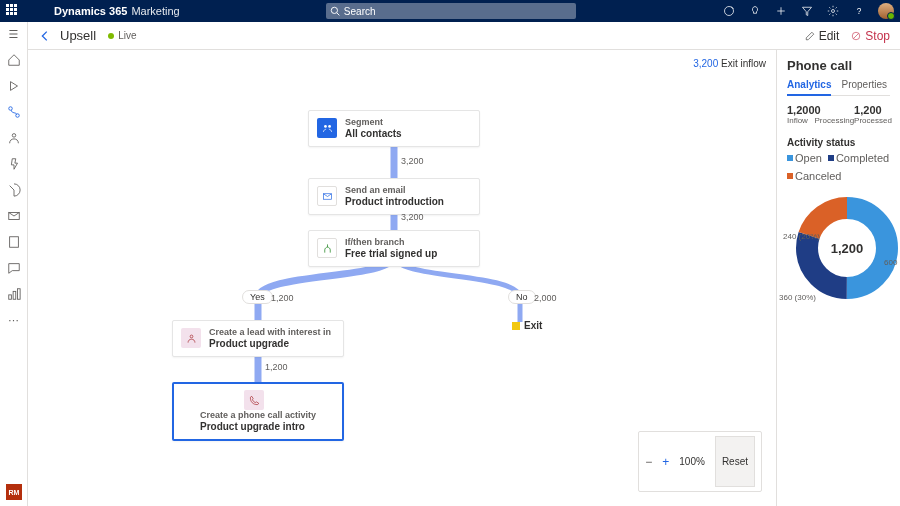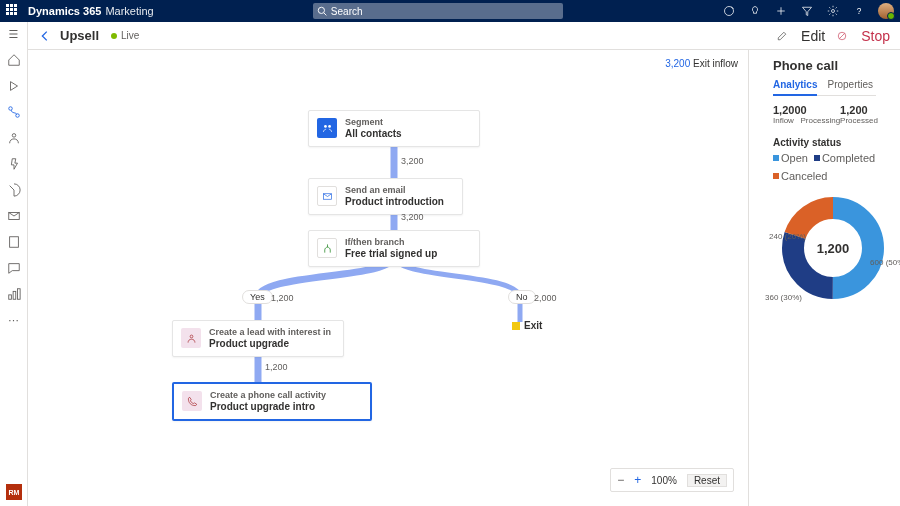--- a/index.html
+++ b/index.html
@@ -14,21 +14,21 @@
     --donut-dark: #1F3D85;
     --donut-orange: #DA6127;
     --gray: #605E5C;
     --border: #E1DFDD;
   }
   * { box-sizing: border-box; font-family: "Segoe UI", Arial, sans-serif; }
   html, body { margin:0; padding:0; width:900px; height:506px; overflow:hidden; }
   body { display:flex; flex-direction:column; font-size:11px; color:#323130; }
 
   
-  .topbar { height:22px; background:var(--bg-dark); color:#fff; display:flex; align-items:center; padding:0 6px; }
+  .topbar { height:22px; background:var(--bg-dark); color:#fff; display:flex; align-items:center; padding:0 6px;gap:26px; }
   .waffle { width:14px; height:14px; display:grid; grid-template-columns:repeat(3,3px); grid-template-rows:repeat(3,3px); gap:1px; margin-right:8px; }
   .waffle span { background:#fff; }
   .prod-name { font-size:11px; font-weight:600; }
   .prod-name .sub { font-weight:400; margin-left:4px; opacity:.9; }
   .search-wrap { flex:1; display:flex; justify-content:center;align-items:center; }
   .search { width:250px; height:16px; background:rgba(255,255,255,.35); border-radius:2px; display:flex; align-items:center; padding:0 4px; color:#fff; font-size:10px; }
   .search svg { margin-right:4px; }
   .top-icons { display:flex; align-items:center; gap:12px; }
   .top-icons .ico { width:14px; height:14px; display:flex; align-items:center; justify-content:center; }
   .avatar { width:16px; height:16px; border-radius:50%; background:linear-gradient(#e0b080,#a06030); position:relative; }
@@ -40,25 +40,25 @@
   .rail-ico.active { color:var(--blue); position:relative; }
   .rail-ico.active::before { content:""; position:absolute; left:-8px; top:0; bottom:0; width:2px; background:var(--blue); }
   .rm-badge { position:absolute; bottom:6px; left:6px; width:16px; height:16px; background:#B42F0D; color:#fff; font-size:7px; font-weight:600; display:flex; align-items:center; justify-content:center; }
 
   .body-row { flex:1; display:flex; }
   .main { flex:1; display:flex; flex-direction:column; }
 
   
   .page-hdr { height:28px; display:flex; align-items:center; padding:0 10px; border-bottom:1px solid var(--border); }
   .back-arrow { color:var(--blue); width:14px; height:14px; margin-right:8px; }
-  .page-title { font-size:13px; font-weight:700; }
+  .page-title { font-size:13px; font-weight:400; }
   .live-dot { width:6px; height:6px; background:#7FBA00; border-radius:50%; margin:0 4px 0 12px; }
   .live-txt { font-size:10px; color:var(--gray); }
   .hdr-spacer { flex:1; }
-  .hdr-act { display:flex; align-items:center; gap:14px; font-size:14px; margin-left:12px; cursor:pointer; }
+  .hdr-act { display:flex; align-items:center; gap:4px; font-size:12px; margin-left:12px; cursor:pointer; }
   .hdr-act.edit { color:#323130; }
   .hdr-act.stop { color:var(--red); }
 
   .canvas-row { flex:1; display:flex; }
 
   
   .canvas { flex:1; position:relative; overflow:hidden; }
   .canvas svg.connectors { position:absolute; top:0; left:0; }
   .tot-inflow { position:absolute; top:8px; right:10px; font-size:10px; }
   .tot-inflow .n { color:var(--blue); }
@@ -73,24 +73,24 @@
   .node .main-lbl { font-size:10px; font-weight:600; }
   .conn-label { position:absolute; font-size:9px; color:var(--gray); }
   .branch-pill { position:absolute; background:#fff; border:1px solid var(--border); border-radius:8px; padding:1px 7px; font-size:9px; }
   .exit { position:absolute; display:flex; align-items:center; gap:4px; font-size:10px; font-weight:600; color:#323130; }
   .exit .sq { width:8px; height:8px; background:#F2C811; }
 
   
   .zoom { position:absolute; right:14px; bottom:14px; display:flex; align-items:center; gap:10px; background:#fff; padding:4px 6px; border:1px solid var(--border); border-radius:2px; }
   .zoom .btn { font-size:12px; color:#605E5C; cursor:pointer; }
   .zoom .pct { font-size:10px; }
-  .zoom .reset { background:#F3F2F1; border:1px solid var(--border); padding:0 6px; font-size:10px; cursor:pointer; }
-
-  
-  .right-pane { width:152px; border-left:1px solid var(--border); padding:8px 24px; display:flex; flex-direction:column; }
+  .zoom .reset { background:#F3F2F1; border:1px solid var(--border); padding:19px 6px; font-size:10px; cursor:pointer; }
+
+  
+  .right-pane { width:124px; border-left:1px solid var(--border); padding:8px 10px; display:flex; flex-direction:column; }
   .pane-title { font-size:13px; font-weight:600; margin-bottom:6px; }
   .tabs { display:flex; gap:10px; font-size:10px; color:var(--gray); border-bottom:1px solid var(--border); }
   .tab { padding-bottom:4px; cursor:pointer; }
   .tab.active { color:var(--blue); font-weight:600; border-bottom:2px solid var(--blue); margin-bottom:-1px; }
   .stats { display:flex; justify-content:space-between; margin:8px 0; }
   .stat { text-align:left; }
   .stat .n { font-size:11px; font-weight:600; }
   .stat .l { font-size:8px; color:var(--gray); }
   .sect-title { font-size:10px; font-weight:600; margin-top:4px; }
   .legend { display:flex; gap:6px; margin:4px 0 4px; font-size:11px; color:var(--gray); flex-wrap:wrap; }
@@ -280,21 +280,21 @@
                 <circle cx="11" cy="5" r="2" fill="#fff"></circle>
                 <path d="M2 13c0-2 2-4 4-4m4 0c2 0 4 2 4 4" stroke="#fff" fill="none"></path>
               </svg>
             </div>
           <div class="lbls">
               <span class="sub">Segment</span>
               <span class="main-lbl">All contacts</span>
             </div>
         </div>
 
-        <div class="node" style="left:280px; top:128px; width:155px;">
+        <div class="node" style="left:280px; top:128px; width:172px;">
           <div class="tile-ico light">
               <svg width="11" height="11" viewBox="0 0 16 16">
                 <rect x="2" y="4" width="12" height="8" fill="none" stroke="currentColor"></rect>
                 <path d="M2 4l6 4 6-4" fill="none" stroke="currentColor"></path>
               </svg>
             </div>
           <div class="lbls">
               <span class="sub">Send an email</span>
               <span class="main-lbl">Product introduction</span>
             </div>
@@ -324,21 +324,21 @@
                 <circle cx="8" cy="5" r="2" fill="none" stroke="currentColor"></circle>
                 <path d="M3 14c0-3 2-5 5-5s5 2 5 5" fill="none" stroke="currentColor"></path>
               </svg>
             </div>
           <div class="lbls">
               <span class="sub">Create a lead with interest in</span>
               <span class="main-lbl">Product upgrade</span>
             </div>
         </div>
 
-        <div class="node selected" style="left:144px; top:332px; width:200px;">
+        <div class="node selected" style="left:144px; top:332px; width:172px;flex-direction:column;">
           <div class="tile-ico pink">
               <svg width="11" height="11" viewBox="0 0 16 16">
                 <path d="M4 2c-1 0-2 1-2 2 0 6 4 10 10 10 1 0 2-1 2-2l-3-2-2 1c-2-1-3-2-4-4l1-2z" fill="none" stroke="currentColor"></path>
               </svg>
             </div>
           <div class="lbls">
               <span class="sub">Create a phone call activity</span>
               <span class="main-lbl">Product upgrade intro</span>
             </div>
         </div>

